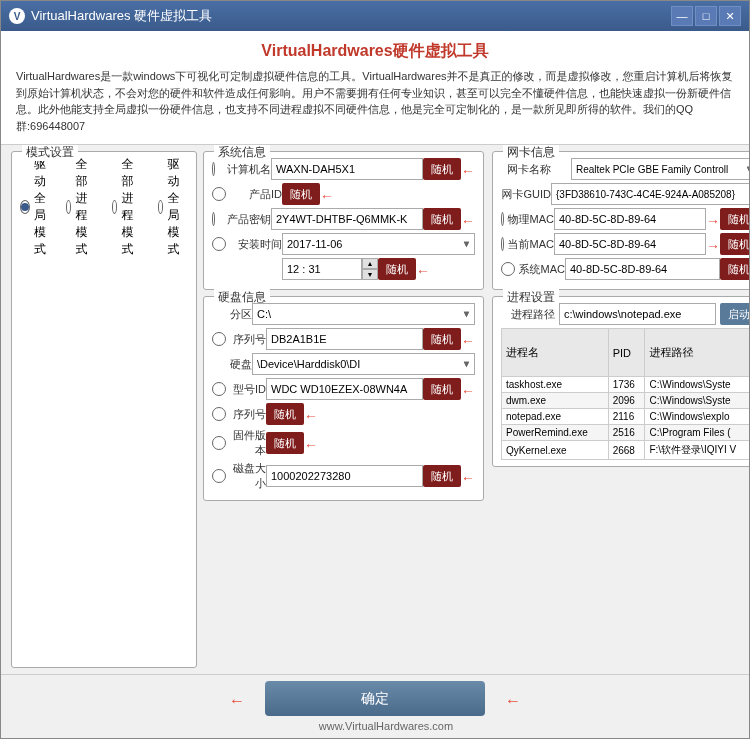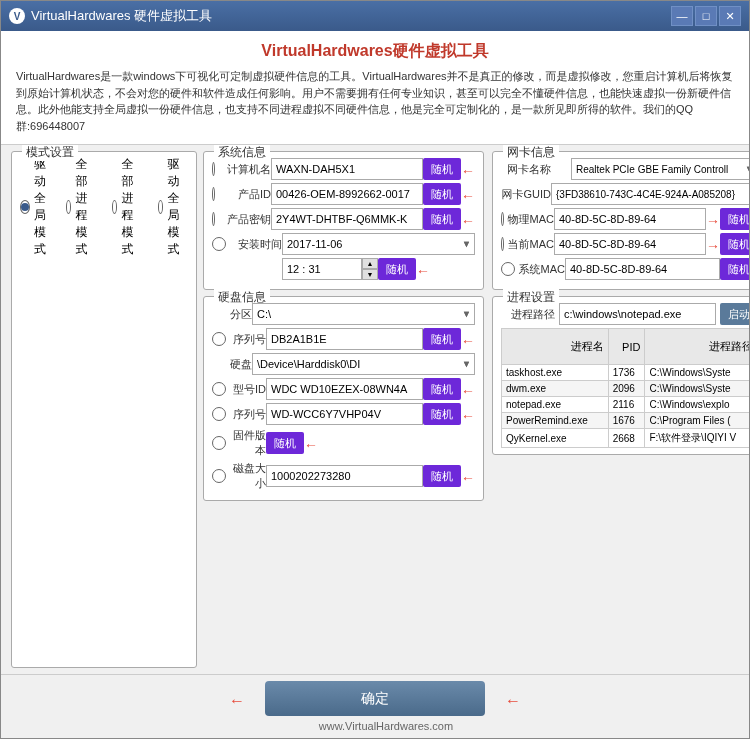--- a/index.html
+++ b/index.html
@@ -174,21 +174,21 @@
       height: 22px;
       border: 1px solid #aaa;
       padding: 0 4px;
       font-size: 11px;
       background: white;
       font-family: inherit;
     }
     .btn-random {
       height: 22px;
       padding: 0 8px;
-      background: #6d28d9;
+      background: #7f1d1d;
       color: white;
       border: none;
       border-radius: 2px;
       cursor: pointer;
       font-family: 'Microsoft YaHei', sans-serif;
       font-size: 11px;
       flex-shrink: 0;
     }
 
     .arrow-red {
@@ -213,22 +213,22 @@
     }
 
     .process-table {
       width: 100%;
       border-collapse: collapse;
       font-size: 11px;
     }
     .process-table th {
       background: #e8e8e8;
       border: 1px solid #ccc;
-      padding: 10px 4px;
-      text-align: right;
+      padding: 16px 4px;
+      text-align: left;
       font-weight: normal;
     }
     .process-table td {
       border: 1px solid #ccc;
       padding: 2px 4px;
       font-size: 10px;
       white-space: nowrap;
       overflow: hidden;
       text-overflow: ellipsis;
       max-width: 120px;
@@ -373,21 +373,20 @@
             <div class="radio-circle"></div>
             <span class="info-label">计算机名</span>
             <input class="info-input" type="text" value="WAXN-DAH5X1" style="">
             <button class="btn-random">随机</button>
             <span class="arrow-red">←</span>
           </div>
 
           <div class="info-row">
             <div class="radio-circle"></div>
             <span class="info-label">产品ID</span>
-            <input class="info-input" type="text" value="00426-OEM-8992662-0017" style="">
             <button class="btn-random">随机</button>
             <span class="arrow-red">←</span>
           </div>
 
           <div class="info-row">
             <div class="radio-circle"></div>
             <span class="info-label">产品密钥</span>
             <input class="info-input" type="text" value="2Y4WT-DHTBF-Q6MMK-K" style="">
             <button class="btn-random">随机</button>
             <span class="arrow-red">←</span>
@@ -446,21 +445,20 @@
             <div class="radio-circle"></div>
             <span class="info-label" style="width:40px;">型号ID</span>
             <input class="info-input" type="text" value="WDC WD10EZEX-08WN4A" style="">
             <button class="btn-random">随机</button>
             <span class="arrow-red">←</span>
           </div>
 
           <div class="info-row">
             <div class="radio-circle"></div>
             <span class="info-label" style="width:40px;">序列号</span>
-            <input class="info-input" type="text" value="WD-WCC6Y7VHP04V" style="">
             <button class="btn-random">随机</button>
             <span class="arrow-red">←</span>
           </div>
 
           <div class="info-row">
             <div class="radio-circle"></div>
             <span class="info-label" style="width:40px;">固件版本</span>
             <button class="btn-random">随机</button>
             <span class="arrow-red">←</span>
           </div>
@@ -546,21 +544,21 @@
                   <td>2096</td>
                   <td>C:\Windows\Syste</td>
                 </tr>
                 <tr>
                   <td>notepad.exe</td>
                   <td>2116</td>
                   <td>C:\Windows\explo</td>
                 </tr>
                 <tr>
                   <td>PowerRemind.exe</td>
-                  <td>1676</td>
+                  <td>2516</td>
                   <td>C:\Program Files (</td>
                 </tr>
                 <tr>
                   <td>QyKernel.exe</td>
                   <td>2668</td>
                   <td>F:\软件登录\IQIYI V</td>
                 </tr>
               </tbody>
           </table>
         </div>

